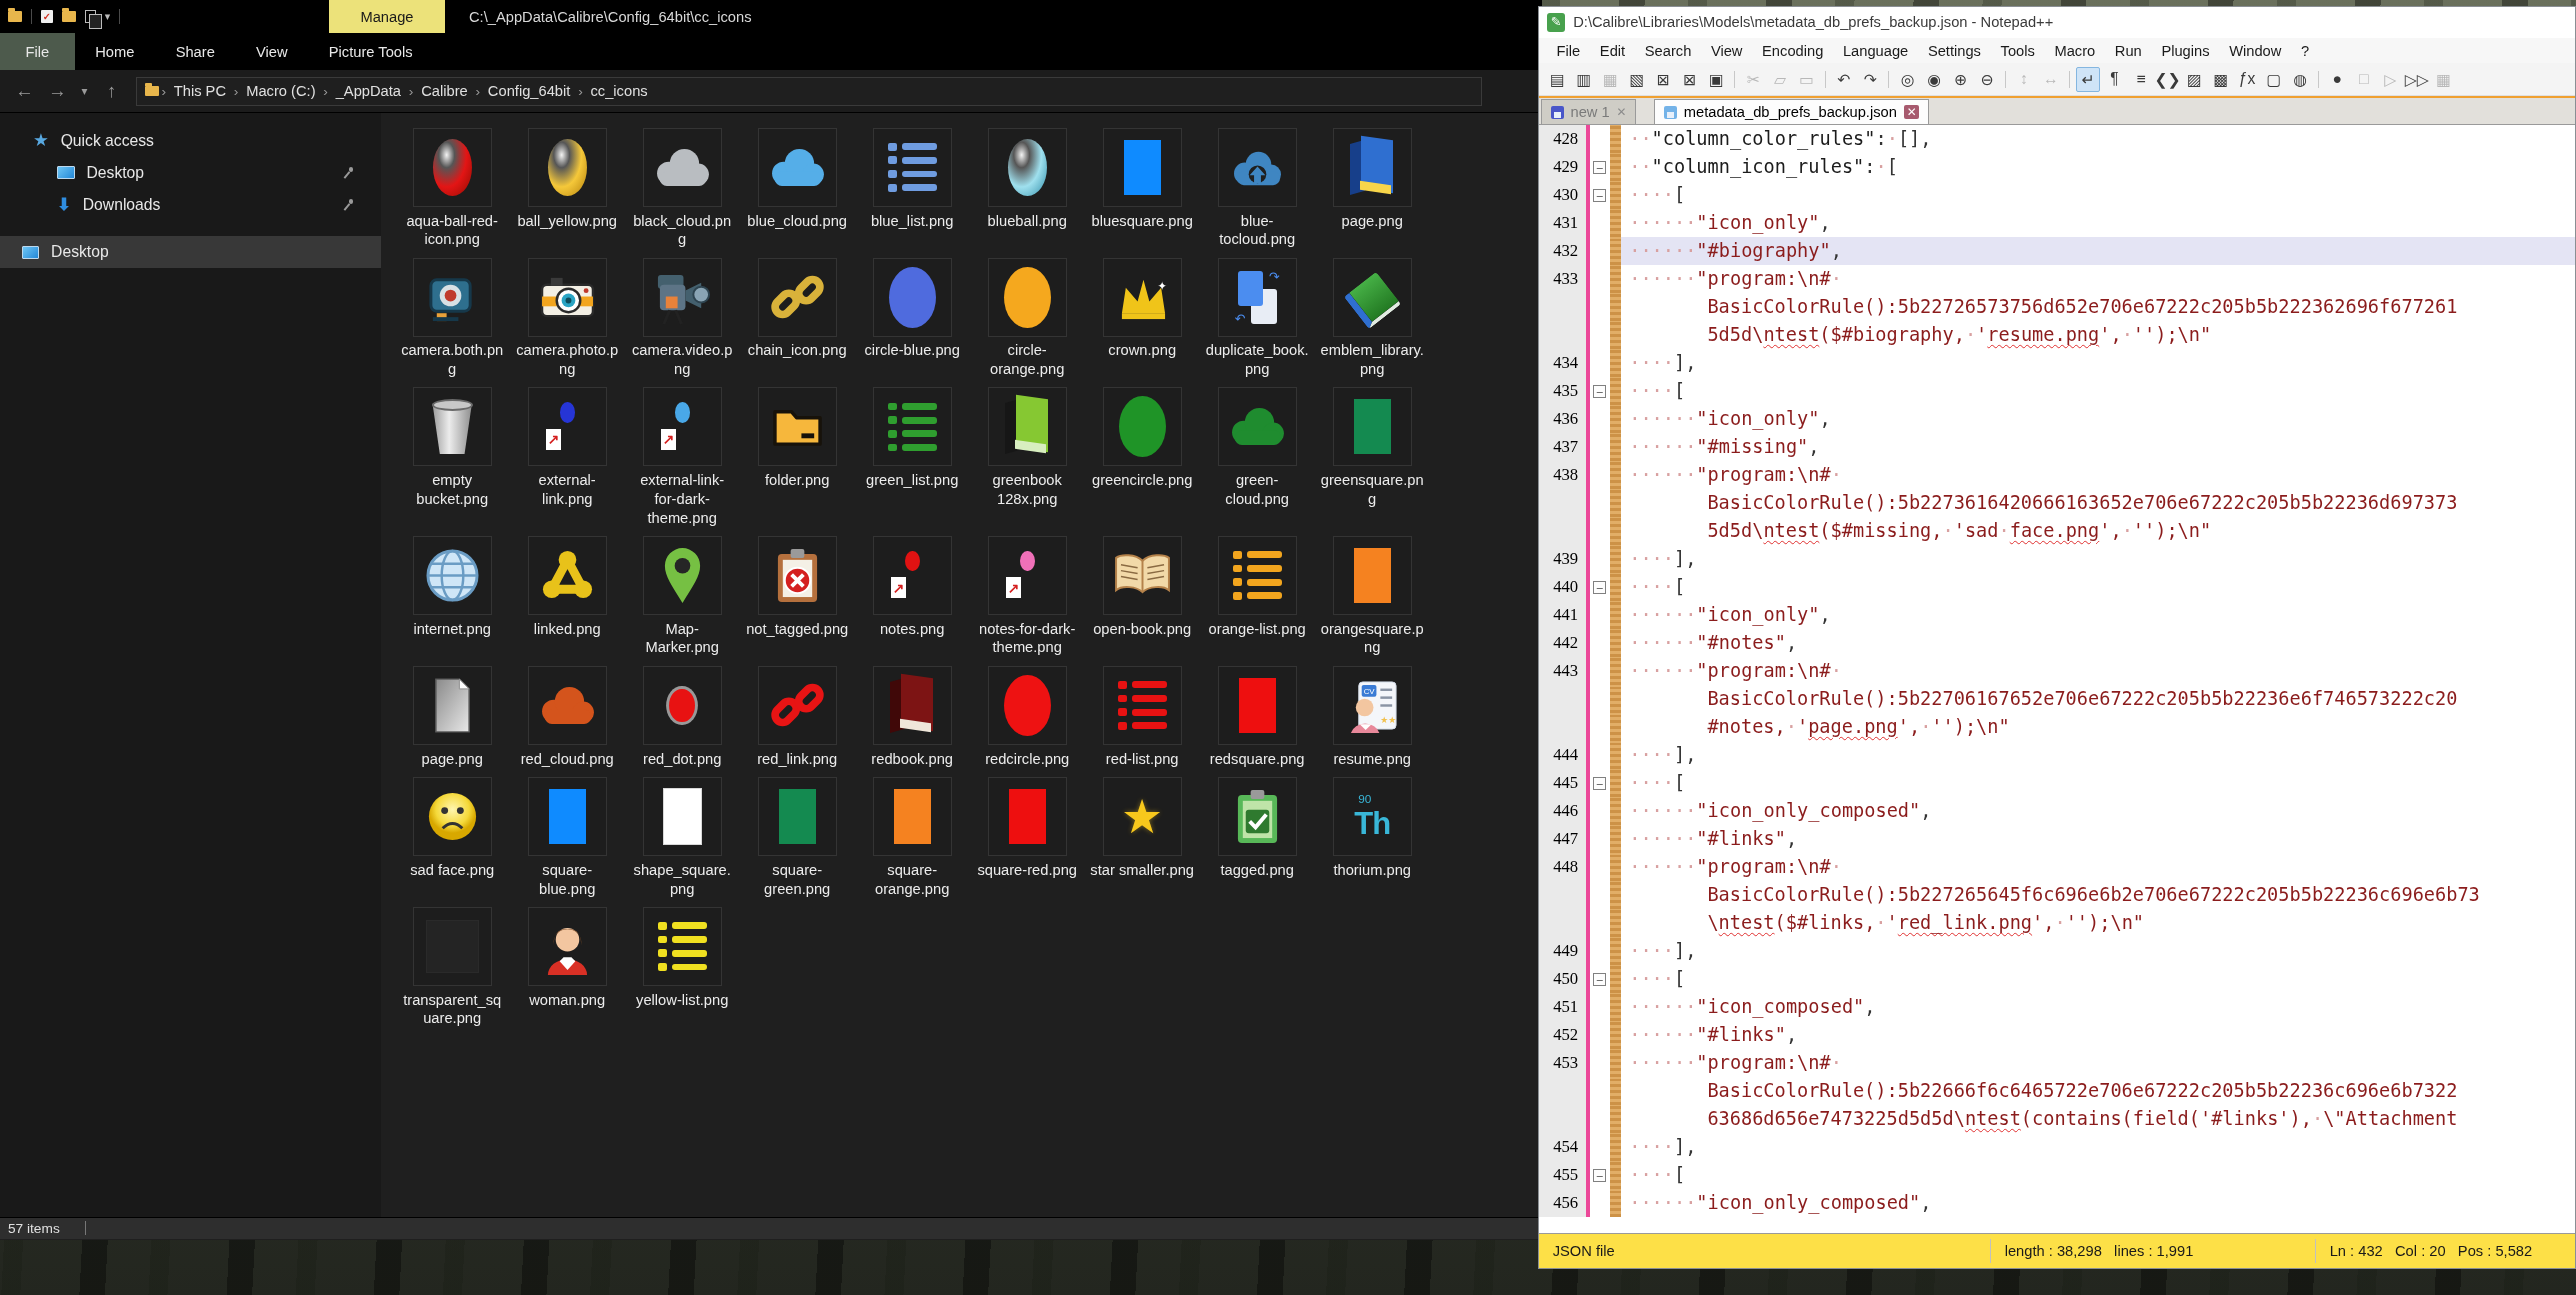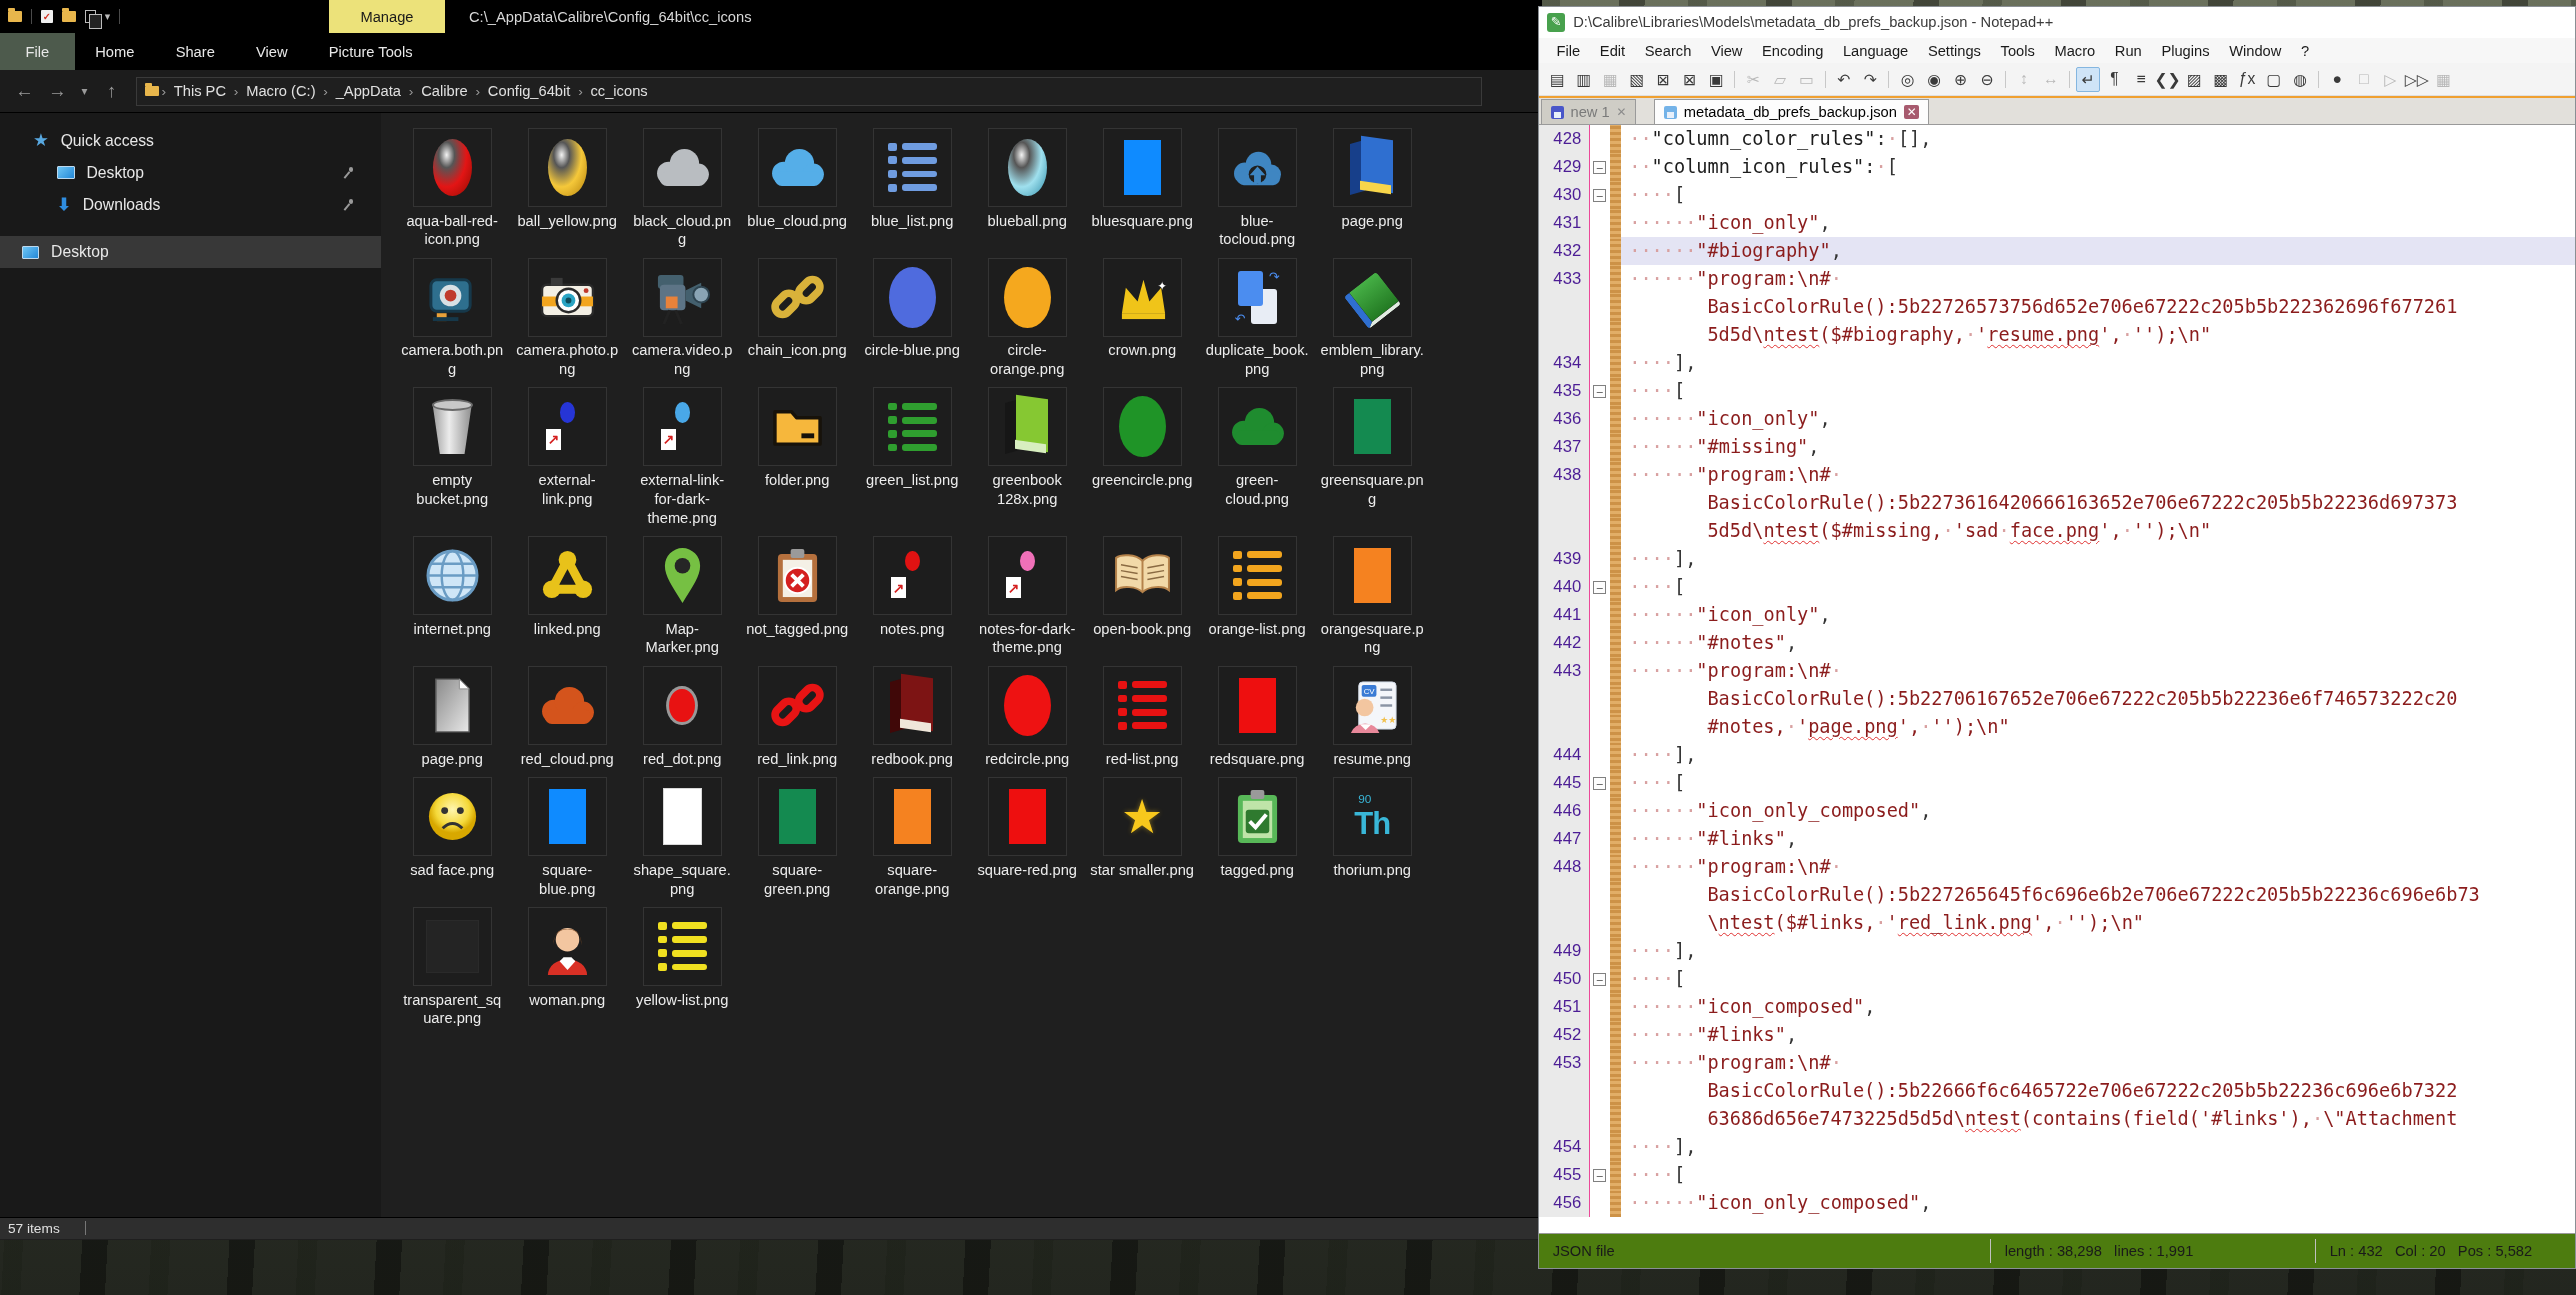--- a/index.html
+++ b/index.html
@@ -64,30 +64,30 @@
   .np-tabs { height:29px; background:#e2e0db; border-top:2.9px solid #f0a030; display:flex; align-items:flex-end; padding-left:2px; border-bottom:1px solid #9a9a9a; }
   .ntab { height:25.5px; display:flex; align-items:center; gap:6.9px; padding:0 8.8px; font-size:14.7px; border:1px solid #9a9a9a; border-bottom:none; margin-right:18px; }
   .ntab.off { background:#cfcdc6; color:#7a7a7a; }
   .ntab.on { background:#fdfdfd; color:#000; }
   .floppy { width:12.8px; height:12.8px; border-radius:2px; position:relative; }
   .floppy::before { content:""; position:absolute; left:2.9px; bottom:1px; width:6.9px; height:5.9px; background:#e8f0fa; }
   .tabx { font-size:11.8px; color:#8a8a8a; }
   .ntab.on .tabx { color:#fff; background:#a75a6e; border-radius:2px; padding:0 2.9px; }
   .np-edit { flex:1; display:flex; flex-direction:column; overflow:hidden; background:#fff; }
   .crow { height:28px; display:flex; flex:none; }
-  .lno { width:51px; background:#eaeaea; color:#4c1d95; font-family:Liberation Sans, sans-serif; font-size:16.7px; text-align:right; padding-right:7.8px; line-height:28px; border-right:1px solid #ec4899; flex:none; }
+  .lno { width:51px; background:#eaeaea; color:#000000; font-family:Liberation Serif, serif; font-size:16.7px; text-align:right; padding-right:7.8px; line-height:28px; border-right:4px solid #ec4899; flex:none; }
   .fold { width:19.6px; background:#fff; flex:none; display:flex; align-items:center; justify-content:center; color:#7a7a7a; font-size:12.8px; }
   .chg { width:11.8px; flex:none; background:repeating-linear-gradient(0deg,#cd9247 0 2.9px,#e2ae67 2.9px 5.9px); }
   .ctext { flex:1; font-family:"DejaVu Sans Mono",monospace; font-size:18.6px; line-height:28px; white-space:pre; overflow:hidden; padding-left:7.8px; }
   .ctext.ind { padding-left:86px; }
   .crow.cur .ctext { background:#e4e4f4; }
   .tk-w { color:#d8a0a0; } .tk-k { color:#1c1c1c; } .tk-s { color:#8b1c1c; } .tk-p { color:#333; }
   .tk-u { color:#8b1c1c; text-decoration:underline wavy #e03030 1px; text-underline-offset:2.9px; }
   .foldbox { width:12.8px; height:12.8px; border:1px solid #808080; background:#fdfdfd; font-size:10.8px; line-height:10.8px; text-align:center; color:#404040; }
-  .np-status { height:35px; background:#4d7c0f; border-top:1px solid #9a9a9a; display:flex; align-items:center; font-size:14.7px; color:#1a1a1a; }
+  .np-status { height:35px; background:#fde047; border-top:1px solid #9a9a9a; display:flex; align-items:center; font-size:14.7px; color:#1a1a1a; }
   .np-status .seg { padding:0 13.7px; white-space:pre; }
   .sdiv { width:1px; height:23.5px; background:#c0c0c0; }
 </style>
 </head>
 <body>
 
 <div id="desktop">
 
   <section id="explorer">
     <div class="ex-titlebar">

